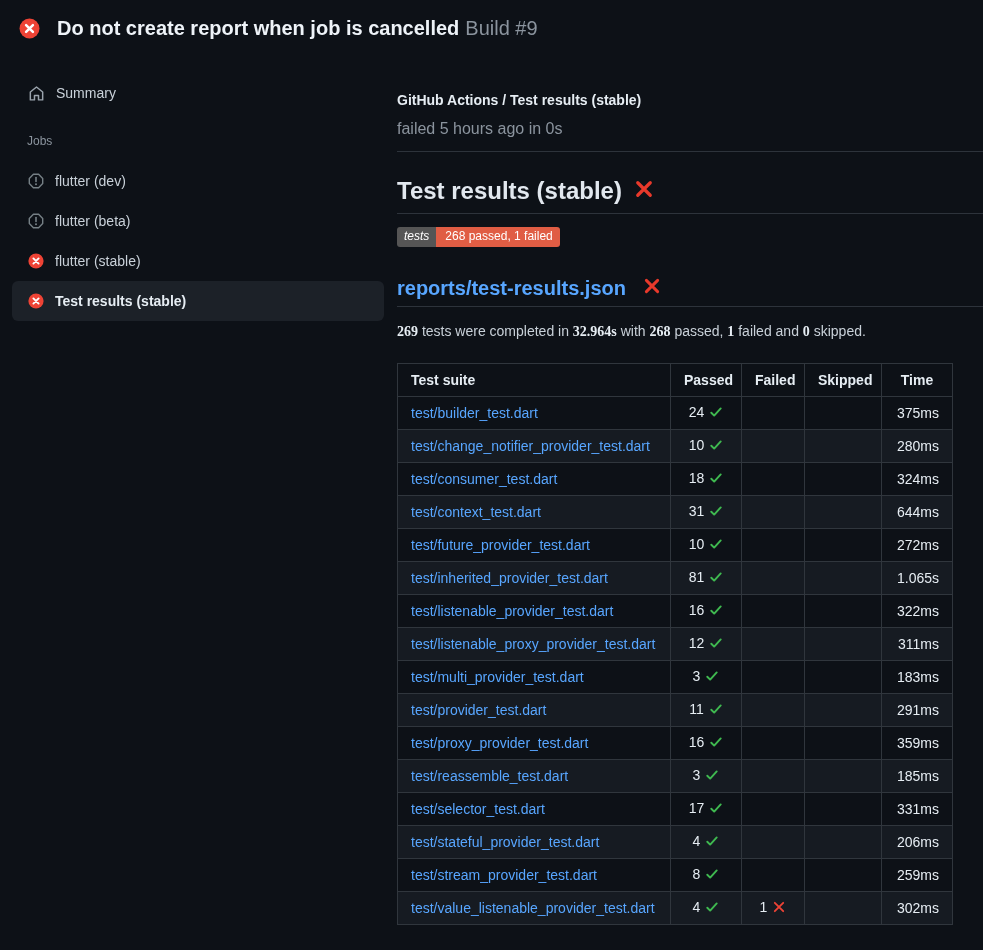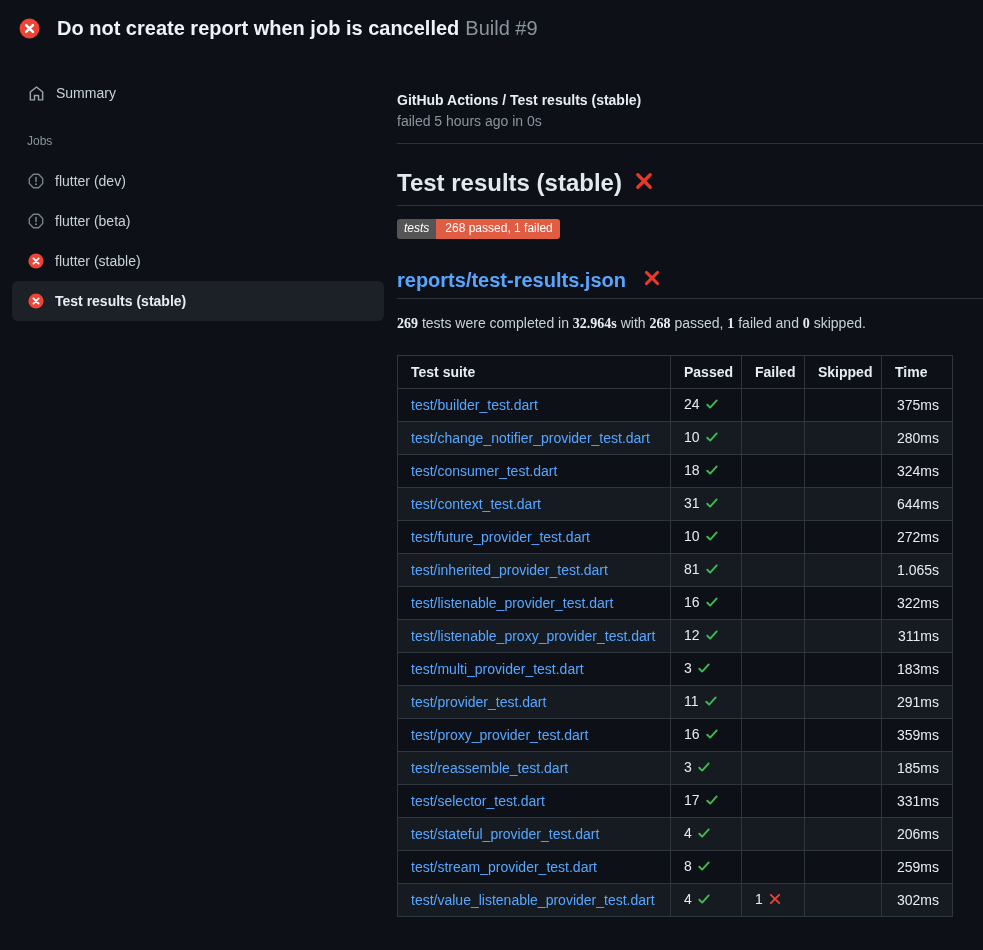--- a/index.html
+++ b/index.html
@@ -40,21 +40,21 @@
   .side-summary{display:flex;align-items:center;gap:11px;height:40px;margin:17px 13px 0 12px;padding-left:16px;border-radius:6px;cursor:pointer;color:var(--text);}
   .side-summary .sicon{width:17px;height:17px;display:inline-flex;}
   .jobs-label{color:var(--muted);font-size:12px;margin:21px 0 13px 27px;}
   .side-item{display:flex;align-items:center;gap:11px;height:40px;margin:0 13px 0 12px;padding-left:16px;border-radius:6px;cursor:pointer;color:var(--text);}
   .side-item .sicon{width:16px;height:16px;display:inline-flex;flex:none;}
   .side-item.selected{background:var(--selected-item-bg);color:var(--text-strong);font-weight:700;}
 
   
   .main{flex:1;min-width:0;padding-right:0;}
   .run-title{margin-top:36px;font-weight:700;color:var(--text-strong);font-size:14px;line-height:17px;}
-  .run-sub{margin-top:5px;font-size:14px;line-height:14px;color:var(--muted);}
+  .run-sub{margin-top:13px;font-size:16px;line-height:14px;color:var(--muted);}
   .divider{margin-top:15px;border-top:1px solid var(--divider);}
 
   h1.check-title{
     margin-top:24px;font-size:24px;line-height:30px;font-weight:700;color:#e2e8ef;
     display:flex;align-items:center;gap:12px;
     padding-bottom:7px;border-bottom:1px solid var(--divider);
   }
   .badge{display:inline-flex;margin-top:13px;font-size:12px;line-height:15px;color:#fff;border-radius:3px;overflow:hidden;}
   .badge-label{background:var(--badge-label-bg);padding:2px 7px 3px 7px;font-style:italic;}
   .badge-value{background:var(--badge-value-bg);padding:2px 7px 3px 9px;}
@@ -68,21 +68,21 @@
 
   .summary-line{margin-top:15px;font-size:14px;line-height:18px;color:var(--text);}
   .summary-line b{color:var(--text-strong);font-family:Liberation Serif, serif;}
 
   table.results{margin-top:22px;border-collapse:collapse;table-layout:fixed;width:555px;}
   table.results th,table.results td{
     border:1px solid var(--border);
     height:33px;padding:0 13px;font-size:14px;vertical-align:middle;
   }
   table.results th{font-weight:700;color:var(--text-strong);text-align:left;}
-  table.results th.num,table.results td.num{text-align:left;}
+  table.results th.num,table.results td.num{text-align:center;}
   table.results tbody tr:nth-child(even){background:var(--row-alt-bg);}
   td .suite-link{color:var(--accent-link);text-decoration:none;cursor:pointer;}
   td.num{color:var(--text-strong);white-space:nowrap;}
   td.time{color:var(--text-strong);text-align:right;}
   .cell-icon{display:inline-block;vertical-align:-2px;margin-left:5px;}
 </style>
 </head>
 <body>
 
 <div class="app">

